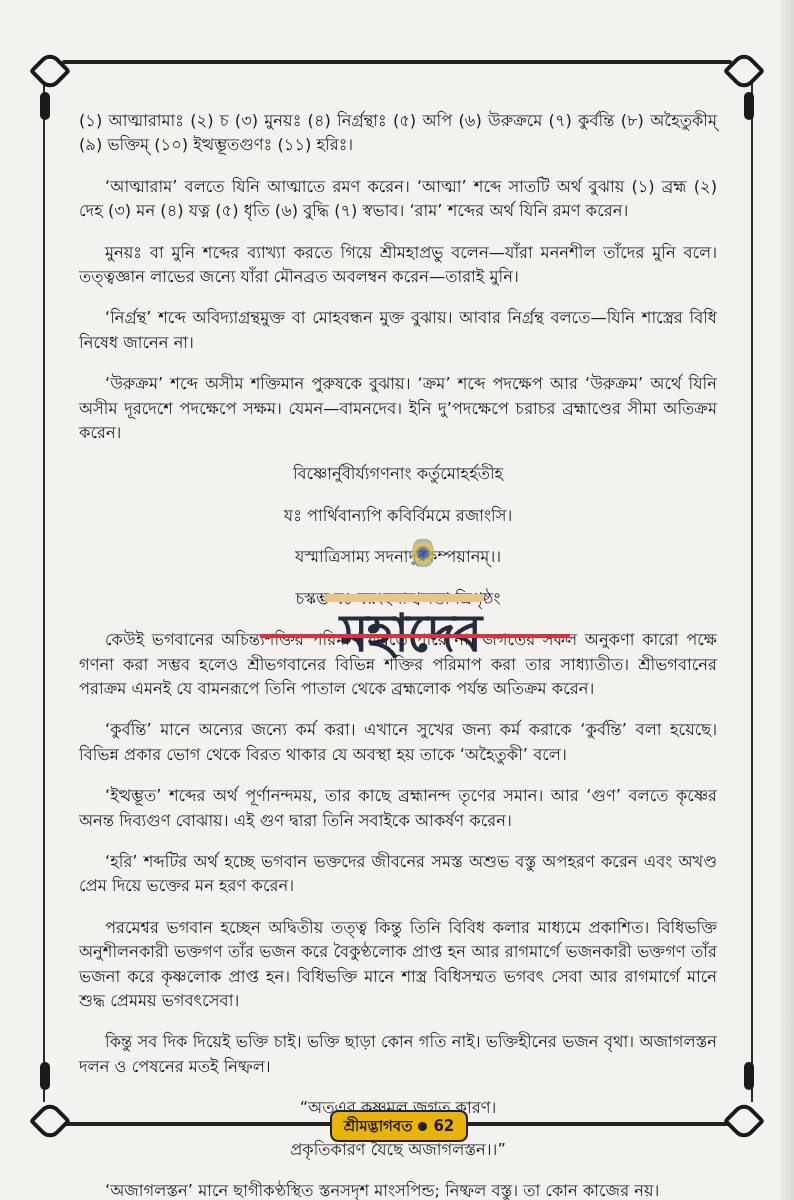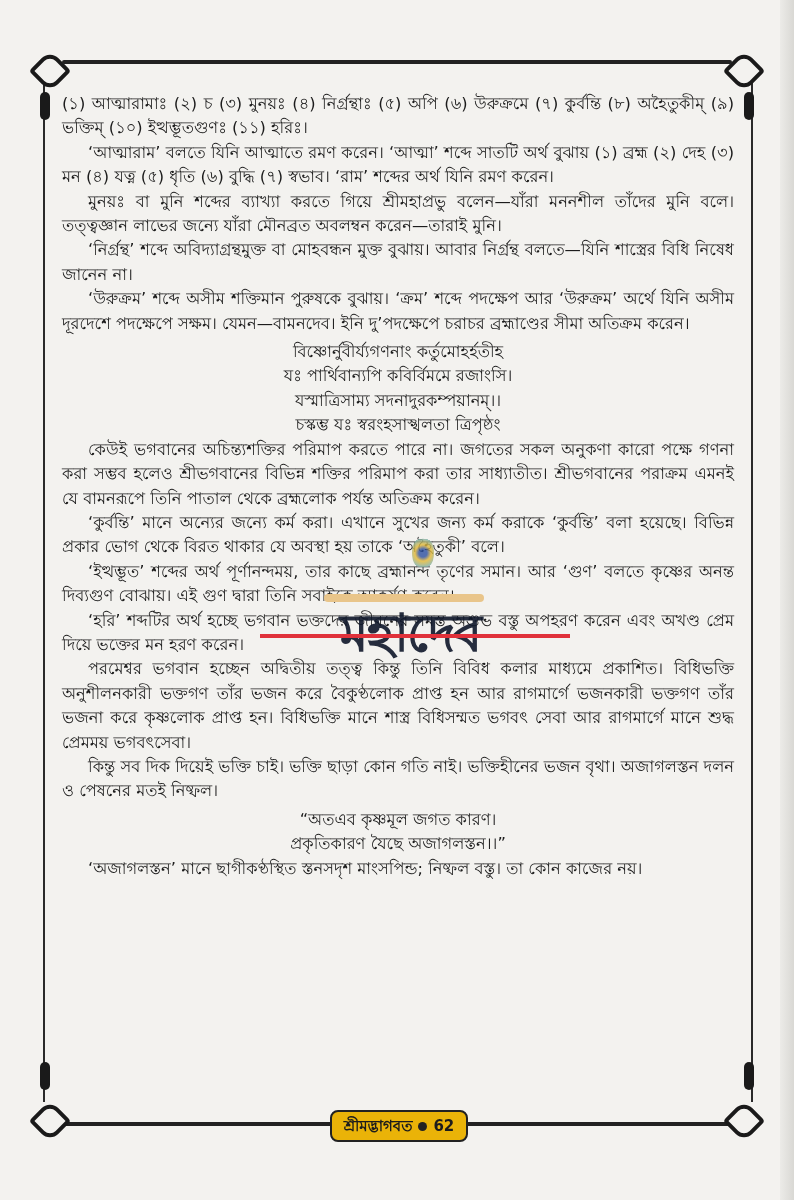--- a/index.html
+++ b/index.html
@@ -37,21 +37,21 @@
       background: #f3f2ef;
     }
     .side-orn {
       position: absolute; width: 10px; height: 28px; background: #1a1a1a;
       border-radius: 5px;
     }
     .content {
       position: absolute; left: 62px; top: 92px; width: 672px;
       font-size: 16.3px; line-height: 24.4px;
     }
-    .content p { margin: 0; text-align: justify; }
+    .content p { margin: 17px; text-align: justify; }
     .content p.ind { text-indent: 26px; }
     .content p.noind { text-indent: 0; }
     .verse {
       text-align: center !important; font-weight: normal; font-size: 16.3px;
       line-height: 24.4px; text-indent: 0;
     }
     .verse-block { margin: 4px 0 0 0; }
     .footer-badge {
       position: absolute; left: 330px; top: 1110px; width: 134px; height: 28px;
       border: 2px solid #222; border-radius: 8px; background: #eab308;

